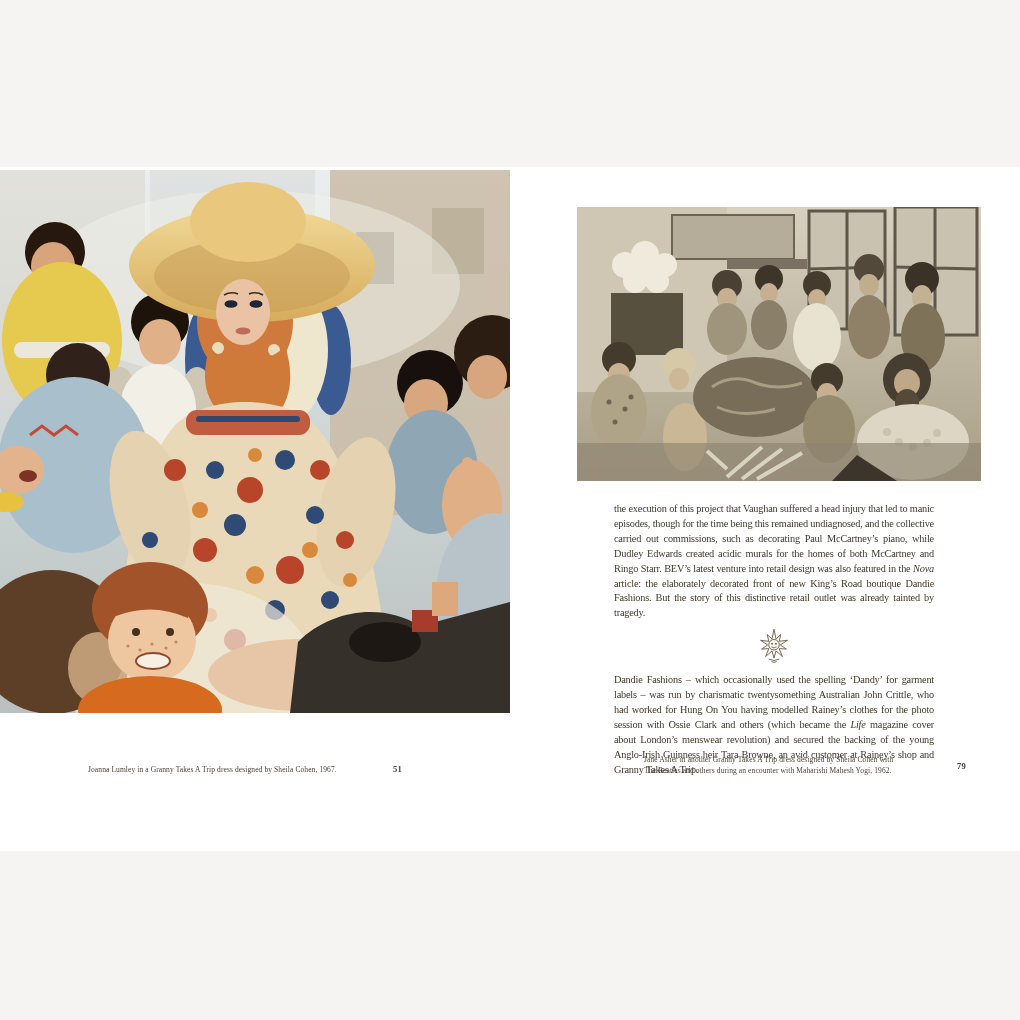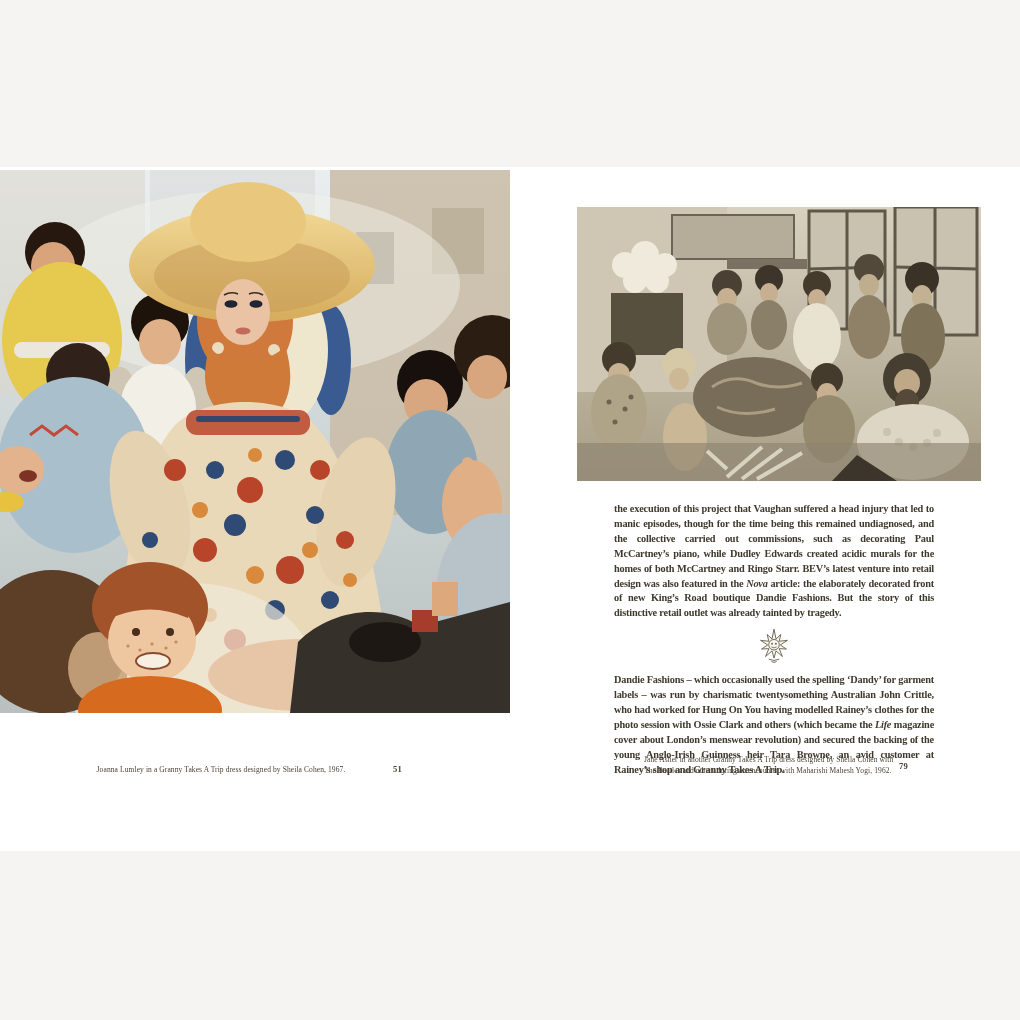--- a/index.html
+++ b/index.html
@@ -13,40 +13,40 @@
   .band-bottom { top: 851px; height: 169px; }
 
   .photo { position: absolute; display: block; }
   .photo-left { left: 0; top: 170px; width: 510px; height: 543px; }
   .photo-right { left: 577px; top: 207px; width: 404px; height: 274px; }
   .photo svg { display: block; width: 100%; height: 100%; }
 
   .text-col {
     position: absolute; left: 614px; top: 502px; width: 320px;
     color: #3f382c; font-size: 10.3px; line-height: 14.9px;
-    letter-spacing: -0.2px; text-align: justify; font-weight: bold;
+    letter-spacing: -0.2px; text-align: justify;
   }
   .text-col p { margin: 0; }
   .text-col em { font-style: italic; }
 
   .ornament { display: flex; justify-content: center; margin: 6px 0 8px 0; }
 
   .caption {
     position: absolute; color: #4a4336; font-size: 7.5px;
     line-height: 11px; letter-spacing: 0.1px;
   }
-  .caption-left  { left: 76px;  top: 764px; width: 290px; text-align: center; }
+  .caption-left  { left: 88px;  top: 764px; width: 290px; }
   .caption-right { left: 644px; top: 754px; width: 300px; }
 
   .pagenum {
     position: absolute; color: #45402f; font-size: 8.5px; font-weight: bold;
     letter-spacing: 0.3px;
   }
   .pagenum-left  { left: 393px; top: 764px; }
-  .pagenum-right { left: 899px; top: 761px; }
+  .pagenum-right { left: 957px; top: 761px; }
 </style>
 </head>
 <body>
 
 <div class="band band-top"></div>
 <div class="band band-bottom"></div>
 
 <figure class="photo photo-left" style="margin:0">
   <svg viewBox="0 0 510 543" xmlns="http://www.w3.org/2000/svg">
     <defs>

